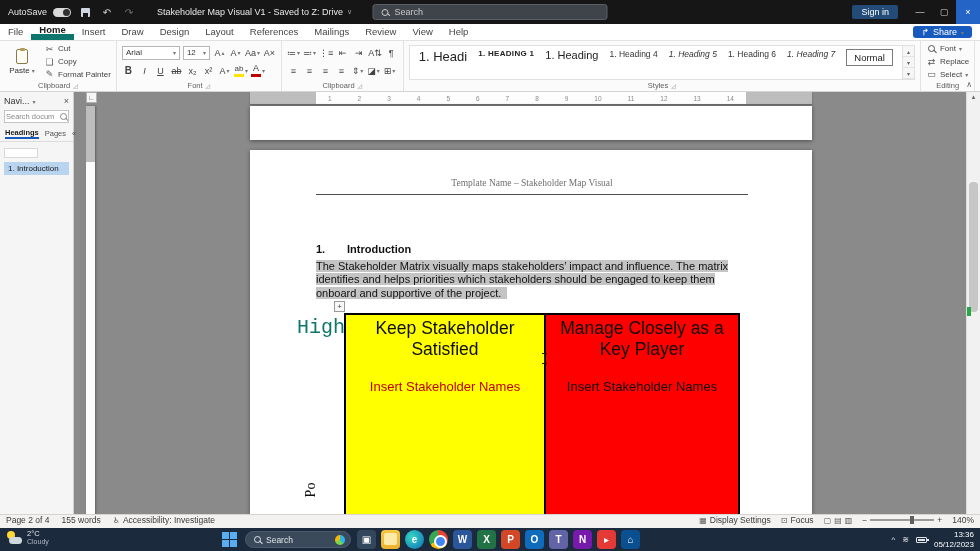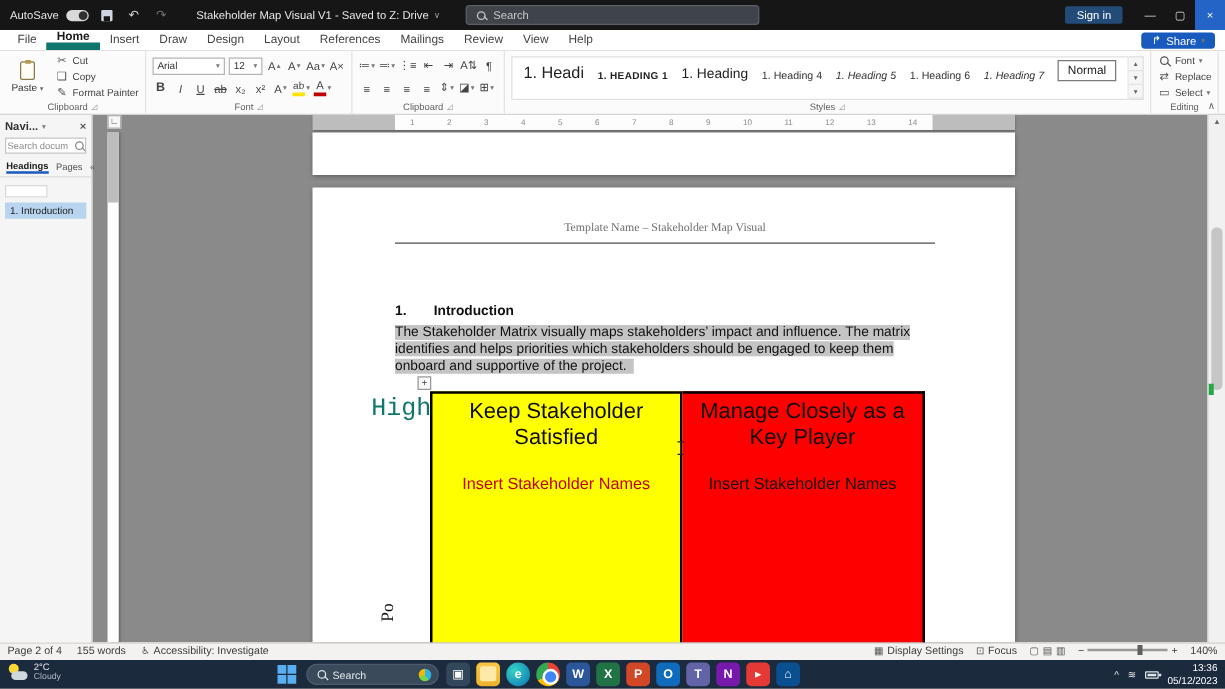--- a/index.html
+++ b/index.html
@@ -21,21 +21,21 @@
   .tb-search{position:absolute;left:50%;transform:translateX(-50%);width:235px;height:16px;border-radius:3px;background:#3f444b;border:1px solid #5a5f66;display:flex;align-items:center;gap:6px;padding:0 8px;color:#c9c9c9}
   .mag{width:7px;height:7px;border:1.3px solid currentColor;border-radius:50%;position:relative;display:inline-block;flex:none}
   .mag::after{content:"";position:absolute;width:4px;height:1.3px;background:currentColor;transform:rotate(45deg);right:-3px;bottom:-1px}
   .tb-right{margin-left:auto;display:flex;align-items:center;height:100%}
   .signin{background:#234b77;color:#fff;border-radius:2px;padding:2px 9px;margin-right:10px}
   .winbtn{width:24px;height:100%;display:flex;align-items:center;justify-content:center;color:#d8d8d8;font-size:9px}
   .winbtn.close{background:#2464c7;color:#fff}
 
   
   .menubar{height:17px;background:#fff;border-bottom:1px solid #e3e1df;display:flex;align-items:center;position:relative}
-  .menu-tabs{display:flex;align-items:center;height:100%;padding-left:6px}
+  .menu-tabs{display:flex;align-items:center;height:100%;}
   .mtab{padding:0 8px;font-size:9.5px;color:#444;height:100%;display:flex;align-items:center;border-bottom:2px solid transparent}
   .mtab.active{color:#1b1b1b;font-weight:bold;border-bottom:6px solid #0f766e}
   .share-btn{position:absolute;right:8px;top:2px;background:#185abd;color:#fff;font-size:9px;border-radius:3px;padding:1px 8px;display:flex;align-items:center;gap:4px}
   .share-btn .mini{font-size:6px}
 
   
   .ribbon{height:51px;background:#fbfbfb;border-bottom:1px solid #d6d4d2;display:flex;position:relative;font-size:8px;color:#444}
   .rgroup{display:flex;flex-direction:column;border-right:1px solid #e6e4e2;padding:2px 5px 0}
   .g-body{height:37px;display:flex;align-items:flex-start;gap:5px}
   .g-label{height:12px;display:flex;align-items:center;justify-content:center;gap:3px;font-size:7.5px;color:#5f5f5f}
@@ -47,37 +47,37 @@
   .ric{width:11px;text-align:center;font-size:9px;color:#555;flex:none}
   .col{display:flex;flex-direction:column;justify-content:center;gap:1px;height:37px}
   .frow{display:flex;align-items:center;gap:3px;height:17px}
   .sel{border:1px solid #b8b6b4;background:#fff;font-size:8px;padding:0 3px;display:flex;align-items:center;gap:3px;height:14px;color:#333}
   .sel .mini,.mini{font-size:6px;color:#777}
   .fbtn{min-width:13px;height:14px;display:flex;align-items:center;justify-content:center;font-size:9px;color:#444;gap:1px}
   .fbtn b{font-size:10px}
   .ubar{display:flex;flex-direction:column;align-items:center;line-height:1}
   .ubar .bar{width:10px;height:3px;margin-top:1px}
   .styles-wrap{display:flex;align-items:stretch;height:37px;padding-top:2px}
-  .styles-gallery{display:flex;align-items:flex-end;gap:11px;padding:3px 9px 14px;background:#fff;border:1px solid #e2e0de;white-space:nowrap}
+  .styles-gallery{display:flex;align-items:flex-start;gap:11px;padding:3px 9px 6px;background:#fff;border:1px solid #e2e0de;white-space:nowrap}
   .style-item{color:#222}
   .v-h1{font-size:13px;font-weight:500}
   .v-caps{font-size:8px;font-weight:bold;letter-spacing:.3px}
   .v-h3{font-size:11px}
   .v-sm{font-size:8.5px;color:#333}
   .v-it{font-size:8.5px;font-style:italic;color:#333}
   .v-normal{font-size:9.5px}
   .style-item.selected{border:1px solid #7a7a7a;padding:2px 7px;background:#fff}
   .gal-scroll{width:12px;border:1px solid #e2e0de;border-left:none;background:#f6f6f6;display:flex;flex-direction:column}
   .gal-scroll span{flex:1;display:flex;align-items:center;justify-content:center;font-size:6px;color:#666;border-bottom:1px solid #e6e4e2}
   .collapse-ribbon{position:absolute;right:8px;bottom:2px;font-size:8px;color:#666}
 
   
   .main{display:flex;height:422px;background:#8a8a8a}
   .navpane{width:74px;background:#f5f5f5;border-right:1px solid #cfcfcf;font-size:8px;color:#333;display:flex;flex-direction:column;padding:4px 0 0}
-  .np-head{display:flex;align-items:center;gap:3px;padding:0 4px;font-weight:bold;font-size:9px}
+  .np-head{display:flex;align-items:center;gap:3px;padding:0 4px;font-weight:normal;font-size:9px}
   .np-head .x{margin-left:auto;color:#555}
   .np-search{margin:4px 4px 3px;background:#fff;border:1px solid #c4c4c4;height:13px;display:flex;align-items:center;gap:3px;padding:0 1px;color:#8a8a8a;font-size:7.5px;white-space:nowrap;overflow:hidden}
   .np-tabs{display:flex;align-items:center;gap:6px;padding:2px 5px;border-bottom:1px solid #ddd;font-size:7.5px;color:#555}
   .np-tab.active{color:#1b1b1b;font-weight:bold;border-bottom:2px solid #185abd}
   .np-items{padding:6px 4px;display:flex;flex-direction:column;gap:4px}
   .np-blank{width:34px;height:10px;background:#fff;border:1px solid #d8d8d8}
   .np-sel{background:#b9d4ee;padding:2px 4px;font-size:8px;color:#1b1b1b;white-space:nowrap}
 
   .docarea{position:relative;flex:1;overflow:hidden}
   .tabsel{position:absolute;left:12px;top:0;width:11px;height:11px;background:#f6f6f6;border:1px solid #b0b0b0;display:flex;align-items:center;justify-content:center;font-size:7px;color:#555}

